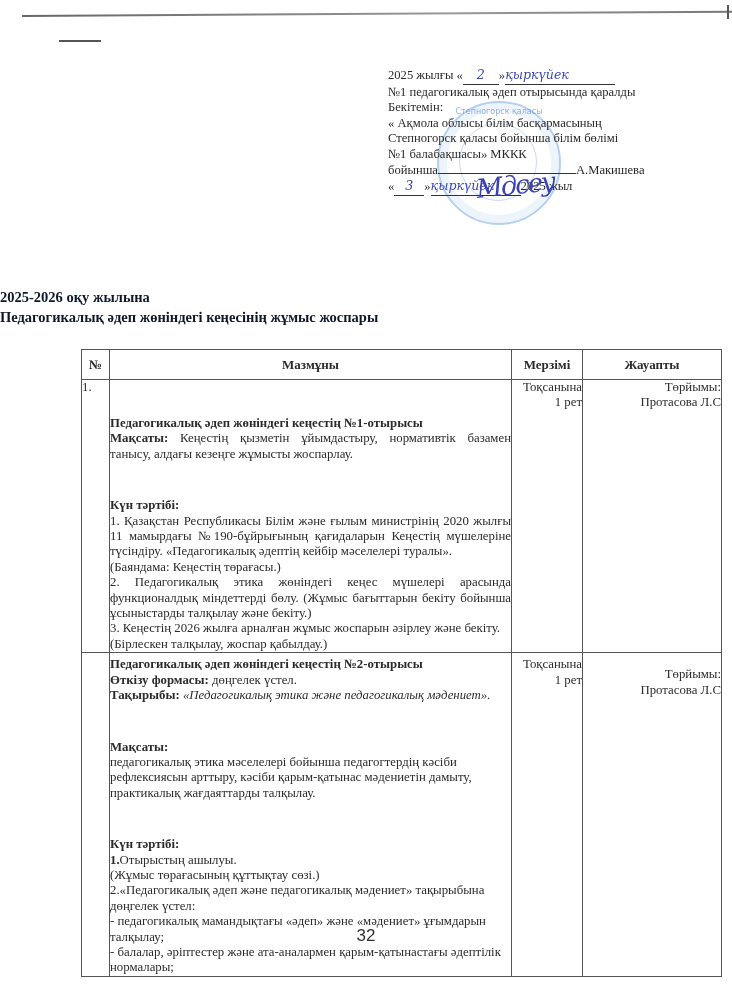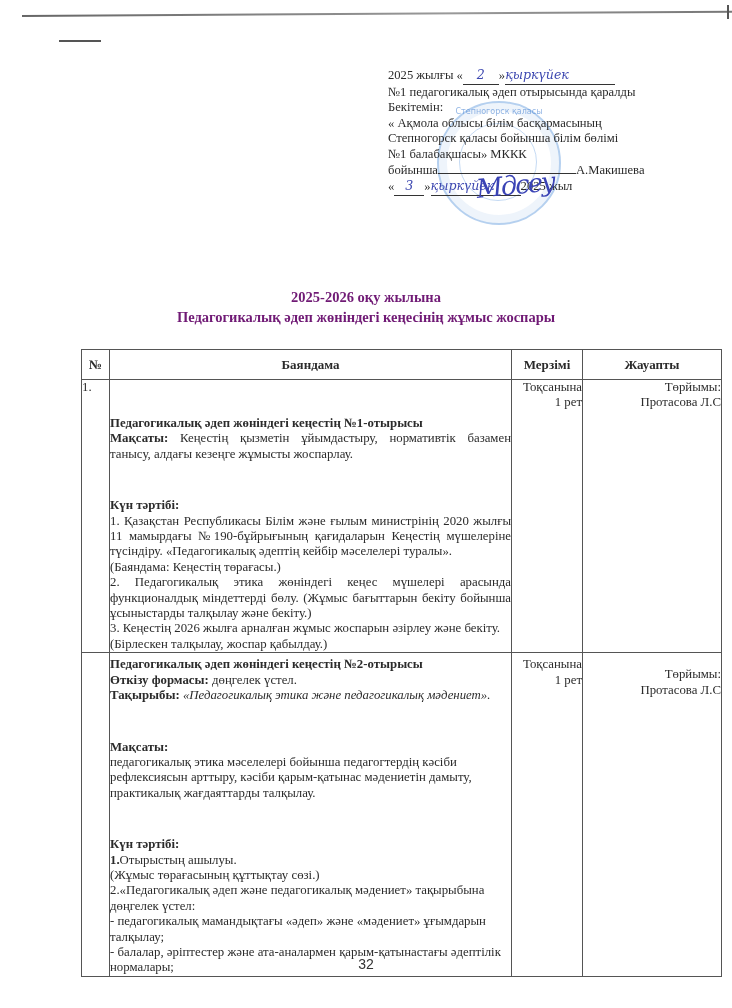--- a/index.html
+++ b/index.html
@@ -24,21 +24,21 @@
       border: 2px solid rgba(90,150,220,0.45); box-shadow: inset 0 0 0 8px rgba(90,150,220,0.10);
       pointer-events: none;
     }
     .stamp-inner { position: absolute; left: 20px; top: 20px; width: 76px; height: 76px; border-radius: 50%; border: 1px solid rgba(90,150,220,0.35); }
     .stamp-text { position: absolute; left: 0; top: 4px; width: 100%; text-align: center; font-size: 8px; color: rgba(70,130,210,0.6); font-family: "DejaVu Sans", sans-serif; }
     .signature {
       position: absolute; left: 476px; top: 170px; font-size: 26px; color: #3a43b5; font-style: italic;
       font-family: "DejaVu Serif", serif; transform: rotate(-6deg); letter-spacing: -2px; pointer-events: none;
     }
 
-    .title { position: absolute; left: 0; width: 732px; text-align: center; font-weight: bold; font-size: 14.5px; color: #701a75; }
+    .title { position: absolute; left: 0; width: 732px; text-align: left; font-weight: bold; font-size: 14.5px; color: #0f172a; }
     .title.t1 { top: 289px; }
     .title.t2 { top: 309px; }
 
     table.plan {
       position: absolute; left: 81px; top: 349px; width: 641px; border-collapse: collapse;
       font-size: 12.8px; line-height: 15.4px; color: #2b2b2b;
     }
     table.plan td, table.plan th { border: 1px solid #555; vertical-align: top; padding: 0; }
     table.plan th { height: 29px; vertical-align: middle; font-weight: bold; font-size: 13px; }
     th.c-no { width: 27px; font-weight: normal; }
@@ -46,21 +46,21 @@
     th.c-term { width: 70px; }
     td.no { text-align: left; padding: 4px 0 0 4px; }
     td.content { padding: 3px 6px 3px 6px; }
     td.term, td.resp { text-align: right; padding-top: 3px; }
     .b { font-weight: bold; margin-top: 36px; }
     .i { font-style: italic; }
     .just { text-align: justify; }
     .row1 td { height: 256px; }
     .row2 td { height: 282px; border-bottom: 1.5px solid #444; }
 
-    .page-num { position: absolute; left: 0; top: 956px; width: 732px; text-align: center; font-family: "Liberation Sans", sans-serif; font-size: 14px; color: #333; }
+    .page-num { position: absolute; left: 0; top: 926px; width: 732px; text-align: center; font-family: "Liberation Sans", sans-serif; font-size: 17px; color: #333; }
   </style>
 </head>
 <body>
 
 <div class="scan-line-top"></div>
 <div class="scan-corner"></div>
 <div class="scan-dash"></div>
 
 <div class="stamp">
   <div class="stamp-text">Степногорск қаласы</div>
@@ -86,21 +86,21 @@
 
 <div class="signature">Mдcеу</div>
 
 <div class="title t1">2025-2026 оқу жылына</div>
 <div class="title t2">Педагогикалық әдеп жөніндегі кеңесінің жұмыс жоспары</div>
 
 <table class="plan">
   <tbody>
       <tr>
     <th class="c-no">№</th>
-    <th class="c-content">Баяндама</th>
+    <th class="c-content">Мазмұны</th>
     <th class="c-term">Мерзімі</th>
     <th class="c-resp">Жауапты</th>
   </tr>
 
   <tr class="row1">
     <td class="no">1.</td>
     <td class="content">
       <div class="b">Педагогикалық әдеп жөніндегі кеңестің №1-отырысы</div>
       <div class="just"><span class="b">Мақсаты:</span><span> Кеңестің қызметін ұйымдастыру, нормативтік базамен танысу, алдағы кезеңге жұмысты жоспарлау.</span></div>
       <div class="b">Күн тәртібі:</div>

